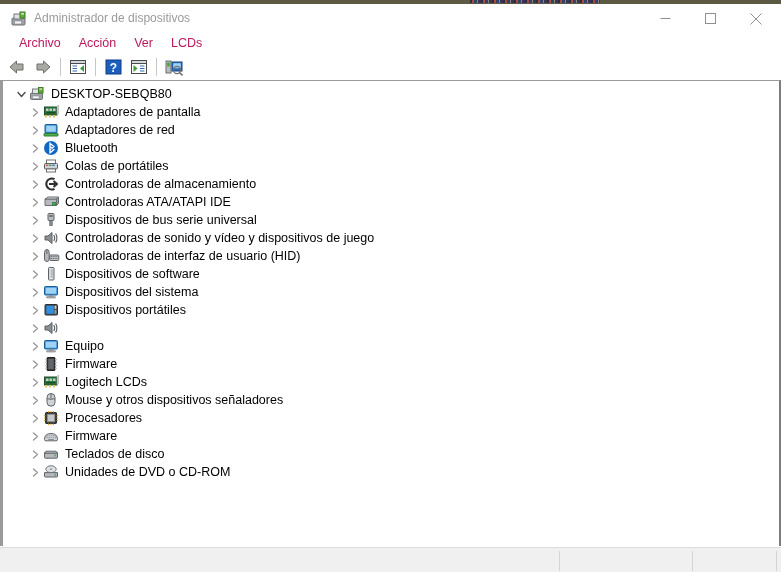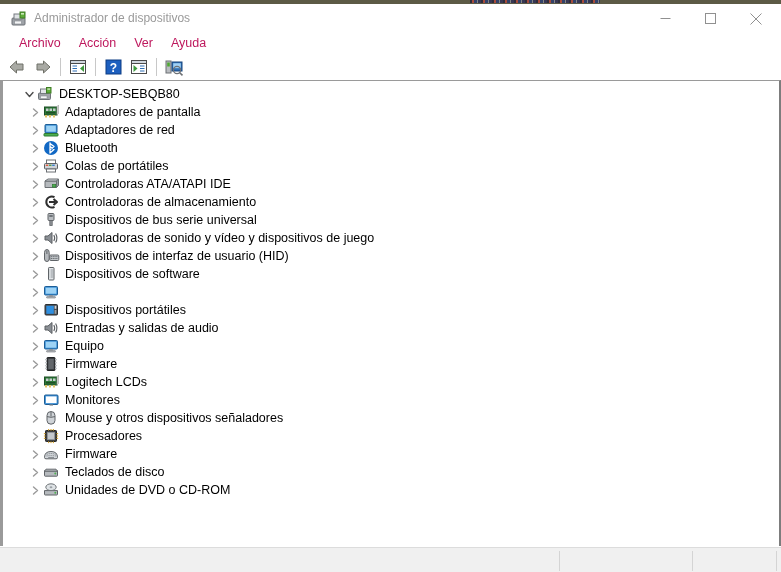--- a/index.html
+++ b/index.html
@@ -168,21 +168,21 @@
     position: relative;
     padding-top: 4px;
   }
   .tree-row {
     display: flex;
     align-items: center;
     height: 18px;
     white-space: nowrap;
     cursor: default;
   }
-  .tree-row.level0 { padding-left: 18px; }
+  .tree-row.level0 { padding-left: 10px; }
   .tree-row.level1 { padding-left: 24px; }
 
   .twisty {
     width: 16px;
     height: 16px;
     display: flex;
     align-items: center;
     justify-content: center;
     flex: 0 0 16px;
   }
@@ -267,21 +267,21 @@
         <line x1="0.5" y1="0.5" x2="11.5" y2="11.5" stroke="#909090" stroke-width="1"></line>
         <line x1="11.5" y1="0.5" x2="0.5" y2="11.5" stroke="#909090" stroke-width="1"></line>
       </svg>
     </div>
   </div>
 
   <div id="menubar">
     <div class="menu-item">Archivo</div>
     <div class="menu-item">Acción</div>
     <div class="menu-item">Ver</div>
-    <div class="menu-item">Ayuda</div>
+    <div class="menu-item">LCDs</div>
   </div>
 
   <div id="toolbar">
 
     <div class="tb-btn">
       <svg width="18" height="16" viewBox="0 0 18 16">
         <path d="M8.5 2 L2 8 L8.5 14 L8.5 11 L15 11 L15 5 L8.5 5 Z" fill="#a9aaa4" stroke="#6f7068" stroke-width="1" stroke-linejoin="round"></path>
       </svg>
     </div>
 
@@ -432,43 +432,43 @@
       </div>
 
       <div class="tree-row level1">
         <span class="twisty">
           <svg width="11" height="11" viewBox="0 0 11 11">
               <path d="M3.5 2 L7.5 5.5 L3.5 9" fill="none" stroke="#9a9a9a" stroke-width="1.4" stroke-linecap="round" stroke-linejoin="round"></path>
             </svg>
         </span>
         <span class="row-icon">
           <svg width="17" height="16" viewBox="0 0 17 16">
+            <path d="M11.5 3.2 A5.5 5.5 0 1 0 11.5 12.8" fill="none" stroke="#2f2f2f" stroke-width="2"></path>
+            <path d="M6 8 L12.5 8" stroke="#2f2f2f" stroke-width="2"></path>
+            <path d="M10.5 5 L14 8 L10.5 11" fill="none" stroke="#2f2f2f" stroke-width="2" stroke-linejoin="round"></path>
+          </svg>
+        </span>
+        <span class="row-label">Controladoras de almacenamiento</span>
+      </div>
+
+      <div class="tree-row level1">
+        <span class="twisty">
+          <svg width="11" height="11" viewBox="0 0 11 11">
+              <path d="M3.5 2 L7.5 5.5 L3.5 9" fill="none" stroke="#9a9a9a" stroke-width="1.4" stroke-linecap="round" stroke-linejoin="round"></path>
+            </svg>
+        </span>
+        <span class="row-icon">
+          <svg width="17" height="16" viewBox="0 0 17 16">
             <path d="M2 5 L13.5 5 L13.5 11.5 L2 11.5 Z" fill="#b6babe" stroke="#6b6f73" stroke-width="1"></path>
             <path d="M2 5 L5 3 L15.5 3 L13.5 5 Z" fill="#d6dadd" stroke="#6b6f73" stroke-width="1"></path>
             <path d="M13.5 5 L15.5 3 L15.5 9.5 L13.5 11.5 Z" fill="#9aa0a5" stroke="#6b6f73" stroke-width="1"></path>
             <rect x="9.5" y="8.5" width="3.2" height="2.6" fill="#4caf50" stroke="#2d7a31" stroke-width=".7"></rect>
           </svg>
         </span>
         <span class="row-label">Controladoras ATA/ATAPI IDE</span>
-      </div>
-
-      <div class="tree-row level1">
-        <span class="twisty">
-          <svg width="11" height="11" viewBox="0 0 11 11">
-              <path d="M3.5 2 L7.5 5.5 L3.5 9" fill="none" stroke="#9a9a9a" stroke-width="1.4" stroke-linecap="round" stroke-linejoin="round"></path>
-            </svg>
-        </span>
-        <span class="row-icon">
-          <svg width="17" height="16" viewBox="0 0 17 16">
-            <path d="M11.5 3.2 A5.5 5.5 0 1 0 11.5 12.8" fill="none" stroke="#2f2f2f" stroke-width="2"></path>
-            <path d="M6 8 L12.5 8" stroke="#2f2f2f" stroke-width="2"></path>
-            <path d="M10.5 5 L14 8 L10.5 11" fill="none" stroke="#2f2f2f" stroke-width="2" stroke-linejoin="round"></path>
-          </svg>
-        </span>
-        <span class="row-label">Controladoras de almacenamiento</span>
       </div>
 
       <div class="tree-row level1">
         <span class="twisty">
           <svg width="11" height="11" viewBox="0 0 11 11">
               <path d="M3.5 2 L7.5 5.5 L3.5 9" fill="none" stroke="#9a9a9a" stroke-width="1.4" stroke-linecap="round" stroke-linejoin="round"></path>
             </svg>
         </span>
         <span class="row-icon">
           <svg width="17" height="16" viewBox="0 0 17 16">
@@ -512,21 +512,21 @@
                 <rect x="9.6" y="8.1" width="1.3" height="1.1"></rect>
               <rect x="11.4" y="8.1" width="1.3" height="1.1"></rect>
                 <rect x="13.2" y="8.1" width="1.3" height="1.1"></rect>
               <rect x="7.8" y="10" width="1.3" height="1.1"></rect>
                 <rect x="9.6" y="10" width="1.3" height="1.1"></rect>
               <rect x="11.4" y="10" width="1.3" height="1.1"></rect>
                 <rect x="13.2" y="10" width="1.3" height="1.1"></rect>
             </g>
           </svg>
         </span>
-        <span class="row-label">Dispositivos de interfaz de usuario (HID)</span>
+        <span class="row-label">Controladoras de interfaz de usuario (HID)</span>
       </div>
 
       <div class="tree-row level1">
         <span class="twisty">
           <svg width="11" height="11" viewBox="0 0 11 11">
               <path d="M3.5 2 L7.5 5.5 L3.5 9" fill="none" stroke="#9a9a9a" stroke-width="1.4" stroke-linecap="round" stroke-linejoin="round"></path>
             </svg>
         </span>
         <span class="row-icon">
           <svg width="17" height="16" viewBox="0 0 17 16">
@@ -545,20 +545,21 @@
             </svg>
         </span>
         <span class="row-icon">
           <svg width="17" height="16" viewBox="0 0 17 16">
             <rect x="1.5" y="2.5" width="13" height="8.5" rx="1" fill="#3a8fd6" stroke="#1d5d95" stroke-width="1"></rect>
             <rect x="2.7" y="3.7" width="10.6" height="6" fill="#9ed3f5"></rect>
             <rect x="6.2" y="11" width="3.6" height="1.6" fill="#8f9398"></rect>
             <rect x="3.5" y="12.6" width="9" height="1.4" rx="0.6" fill="#b9bdc1" stroke="#6f7478" stroke-width=".6"></rect>
           </svg>
         </span>
+        <span class="row-label">Dispositivos del sistema</span>
       </div>
 
       <div class="tree-row level1">
         <span class="twisty">
           <svg width="11" height="11" viewBox="0 0 11 11">
               <path d="M3.5 2 L7.5 5.5 L3.5 9" fill="none" stroke="#9a9a9a" stroke-width="1.4" stroke-linecap="round" stroke-linejoin="round"></path>
             </svg>
         </span>
         <span class="row-icon">
           <svg width="17" height="16" viewBox="0 0 17 16">
@@ -577,21 +578,20 @@
               <path d="M3.5 2 L7.5 5.5 L3.5 9" fill="none" stroke="#9a9a9a" stroke-width="1.4" stroke-linecap="round" stroke-linejoin="round"></path>
             </svg>
         </span>
         <span class="row-icon">
           <svg width="17" height="16" viewBox="0 0 17 16">
             <path d="M2 6 L5 6 L9 2.5 L9 13.5 L5 10 L2 10 Z" fill="#8b9095" stroke="#5a5e62" stroke-width="1" stroke-linejoin="round"></path>
             <path d="M10.8 5 Q12.6 8 10.8 11" fill="none" stroke="#5a5e62" stroke-width="1.1"></path>
             <path d="M12.6 3.4 Q15.2 8 12.6 12.6" fill="none" stroke="#5a5e62" stroke-width="1.1"></path>
           </svg>
         </span>
-        <span class="row-label">Entradas y salidas de audio</span>
       </div>
 
       <div class="tree-row level1">
         <span class="twisty">
           <svg width="11" height="11" viewBox="0 0 11 11">
               <path d="M3.5 2 L7.5 5.5 L3.5 9" fill="none" stroke="#9a9a9a" stroke-width="1.4" stroke-linecap="round" stroke-linejoin="round"></path>
             </svg>
         </span>
         <span class="row-icon">
           <svg width="17" height="16" viewBox="0 0 17 16">
@@ -644,35 +644,20 @@
             <rect x="3" y="8" width="9.5" height="1.5" fill="#1d4f25"></rect>
             <rect x="2" y="11" width="2" height="2.5" fill="#e0c36a"></rect>
             <rect x="6" y="11" width="2" height="2.5" fill="#e0c36a"></rect>
             <rect x="10" y="11" width="2" height="2.5" fill="#e0c36a"></rect>
             <path d="M14 2.5 L15.5 1 L15.5 9.5 L14 11 Z" fill="#dcdcdc" stroke="#a0a0a0" stroke-width=".6"></path>
           </svg>
         </span>
         <span class="row-label">Logitech LCDs</span>
       </div>
 
-      <div class="tree-row level1">
-        <span class="twisty">
-          <svg width="11" height="11" viewBox="0 0 11 11">
-              <path d="M3.5 2 L7.5 5.5 L3.5 9" fill="none" stroke="#9a9a9a" stroke-width="1.4" stroke-linecap="round" stroke-linejoin="round"></path>
-            </svg>
-        </span>
-        <span class="row-icon">
-          <svg width="17" height="16" viewBox="0 0 17 16">
-            <rect x="1.5" y="3" width="13.5" height="9.5" rx="1" fill="#3a8fd6" stroke="#1d5d95" stroke-width="1"></rect>
-            <rect x="2.9" y="4.4" width="10.7" height="6.7" fill="#ffffff"></rect>
-            <rect x="6.5" y="12.5" width="3.5" height="1.2" fill="#8f9398"></rect>
-          </svg>
-        </span>
-        <span class="row-label">Monitores</span>
-      </div>
 
       <div class="tree-row level1">
         <span class="twisty">
           <svg width="11" height="11" viewBox="0 0 11 11">
               <path d="M3.5 2 L7.5 5.5 L3.5 9" fill="none" stroke="#9a9a9a" stroke-width="1.4" stroke-linecap="round" stroke-linejoin="round"></path>
             </svg>
         </span>
         <span class="row-icon">
           <svg width="17" height="16" viewBox="0 0 17 16">
             <path d="M4 5.5 Q4 1.5 8 1.5 Q12 1.5 12 5.5 L12 10.5 Q12 14.2 8 14.2 Q4 14.2 4 10.5 Z" fill="#cfd3d7" stroke="#5f6367" stroke-width="1"></path>

